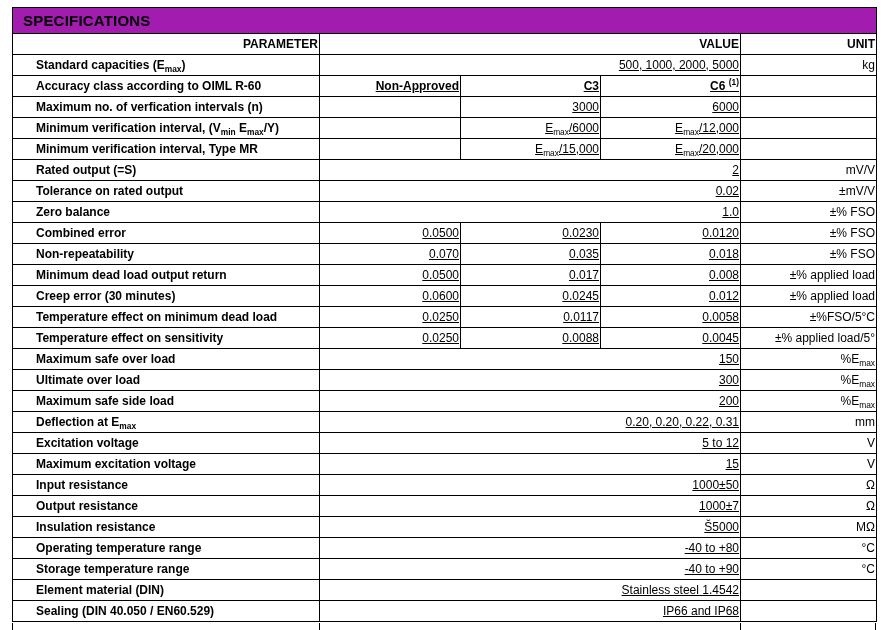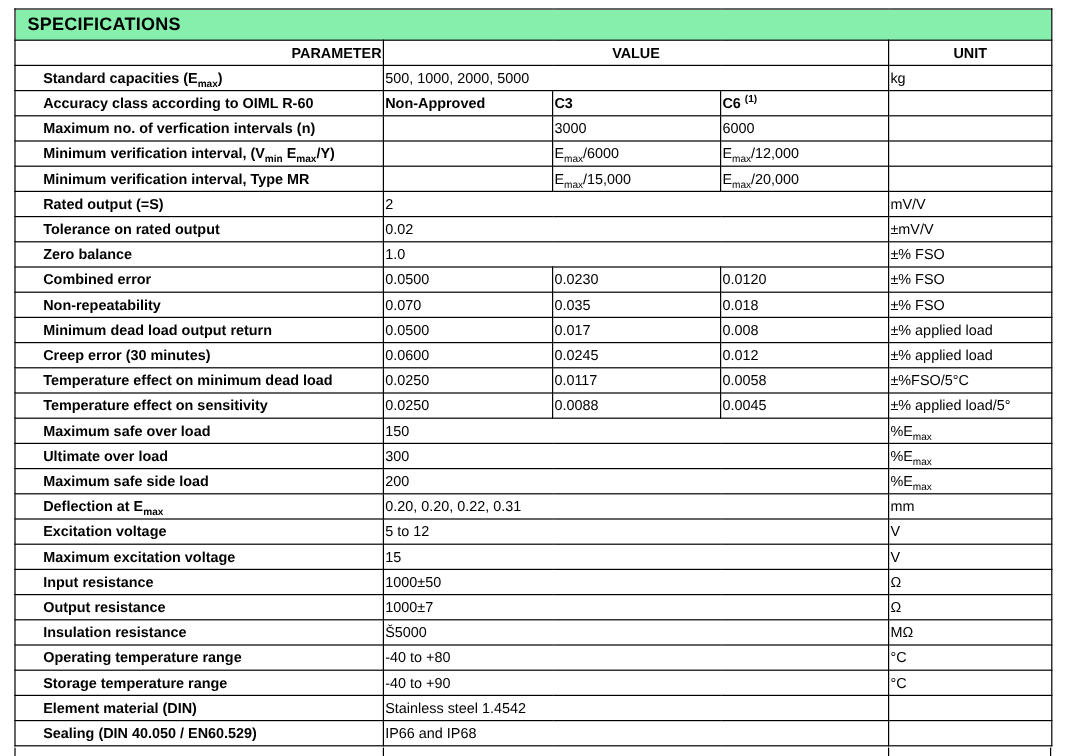--- a/index.html
+++ b/index.html
@@ -8,45 +8,45 @@
     font-family:"Liberation Sans", sans-serif;color:#000;
   }
   .table-wrap{position:absolute;left:12px;top:7px;}
   table{border-collapse:collapse;table-layout:fixed;width:864px;}
   th,td{border:1px solid #000;overflow:hidden;white-space:nowrap;}
   th.title-cell{
     text-align:left;padding:0 0 0 10px;height:25px;
     font-size:15px;font-weight:bold;letter-spacing:0.2px;
   }
   th.param-h{ text-align:right;padding-left:9px;font-size:12px;height:18px;}
-  th.value-h, th.unit-h{ text-align:center;font-size:12px;height:18px;}
+  th.value-h, th.unit-h{ text-align:right;font-size:12px;height:18px;}
   td{height:18px;font-size:12px;line-height:18px;}
   td.param{font-weight:bold;text-align:left;padding-left:23px;}
-  td.val{text-align:left;}
+  td.val{text-align:right;text-decoration:underline;}
   td.val.bold{font-weight:bold;}
-  td.unit{text-align:left;}
+  td.unit{text-align:right;}
   sub{font-size:0.7em;line-height:0;}
   sup{font-size:0.7em;line-height:0;}
   .stub{position:absolute;width:1px;background:#000;top:623px;height:7px;}
 </style>
 </head>
 <body>
 
 <div class="table-wrap">
   <table>
     <colgroup>
       <col style="width:307px">
       <col style="width:141px">
       <col style="width:140px">
       <col style="width:140px">
       <col style="width:136px">
     </colgroup>
     <thead>
       <tr>
-        <th class="title-cell" colspan="5" style="background: #86efac;">SPECIFICATIONS</th>
+        <th class="title-cell" colspan="5" style="background: #a21caf;">SPECIFICATIONS</th>
       </tr>
       <tr>
         <th class="param-h">PARAMETER</th>
         <th class="value-h" colspan="3">VALUE</th>
         <th class="unit-h">UNIT</th>
       </tr>
     </thead>
     <tbody>
         <tr>
           <td class="param">Standard capacities (E<sub>max</sub>)</td>

